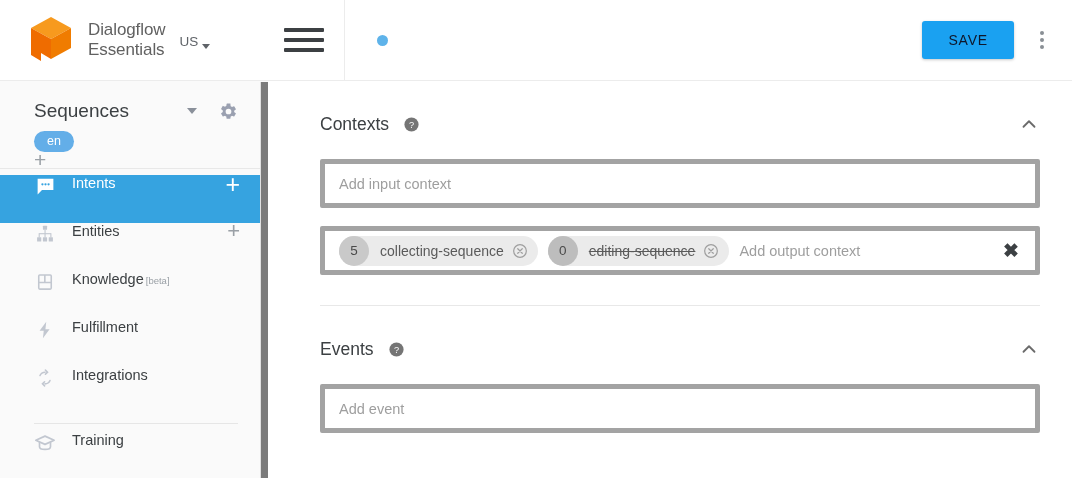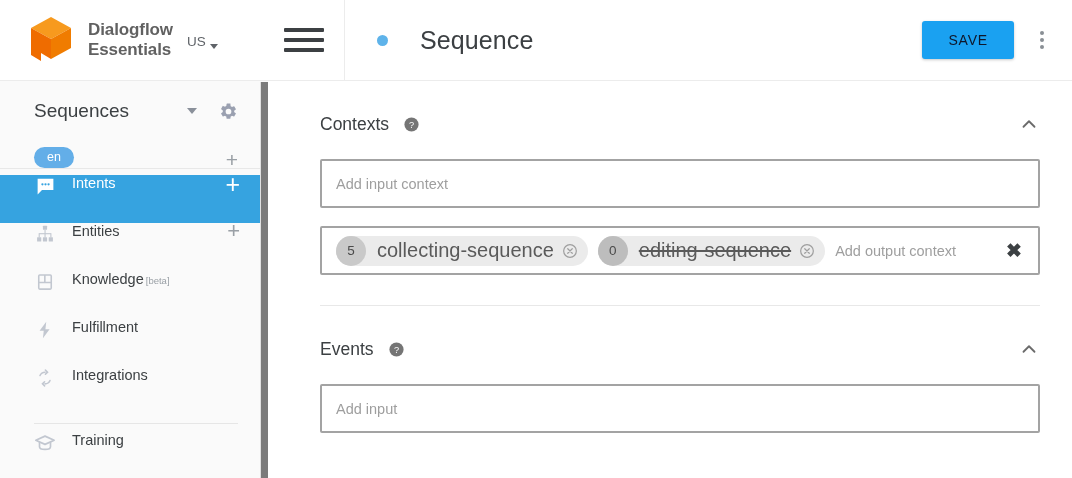--- a/index.html
+++ b/index.html
@@ -23,21 +23,21 @@
     background: #ffffff;
     display: flex; align-items: center;
     padding-left: 28px;
     border-bottom: 1px solid #ececec;
   }
   .logo-cube { width: 46px; height: 50px; position: relative; flex: 0 0 46px; }
   .logo-cube svg { display: block; }
   .brand-text {
     margin-left: 14px;
     font-size: 17px; line-height: 20px;
-    color: #616161; font-weight: 700;
+    color: #616161; font-weight: 400;
     letter-spacing: -0.1px;
   }
   .brand-region {
     margin-left: 14px; font-size: 13.5px; color: #5f6368;
     display: flex; align-items: flex-end; gap: 4px; padding-top: 2px;
   }
   .caret-down {
     width: 0; height: 0;
     border-left: 4px solid transparent;
     border-right: 4px solid transparent;
@@ -53,24 +53,25 @@
   .agent-caret {
     width: 0; height: 0;
     border-left: 5px solid transparent;
     border-right: 5px solid transparent;
     border-top: 6px solid #8a909a;
     margin-right: 22px;
   }
   .gear-icon { margin-right: 30px; width: 19px; height: 19px; display:block; }
 
   .lang-row {
-    height: 38px; display: flex; align-items: flex-end;
+    height: 38px; display: flex; align-items: flex-start;
     padding-left: 34px; padding-right: 30px;
     border-bottom: 1px solid #e8e8e8;
     margin-bottom: 0;
+    flex-direction: column;
   }
   .lang-chip {
     background: #63aee8; color: #ffffff;
     font-size: 12.5px; border-radius: 11px;
     padding: 3px 13px; line-height: 15px;
     flex: 0 0 auto;
   }
   .lang-spacer { flex: 1; }
   .plus-sign {
     color: #9aa0a6; font-size: 21px; line-height: 16px;
@@ -142,39 +143,39 @@
   .section { padding-top: 26px; }
   .section-head {
     display: flex; align-items: center; height: 34px;
   }
   .section-title { font-size: 17.5px; color: #3c4043; }
   .help-icon { margin-left: 14px; width: 17px; height: 17px; display:block; }
   .section-head-spacer { flex: 1; }
   .chevron-up { width: 22px; height: 22px; display: block; }
 
   .field-box {
-    border: 2px solid #a3a3a3; border-radius: 2px;
+    border: 5px solid #a3a3a3; border-radius: 2px;
     min-height: 49px; display: flex; align-items: center;
     padding: 4px 14px; margin-top: 18px; background: #fff;
   }
   .placeholder { color: #9e9e9e; font-size: 14.5px; }
 
   .chip {
     display: inline-flex; align-items: center;
     background: #ebebeb; border-radius: 15px;
     height: 30px; margin-right: 10px; flex: 0 0 auto;
   }
   .chip-count {
     width: 30px; height: 30px; border-radius: 50%;
     background: #c9c9c9; color: #4a4a4a;
     font-size: 13.5px; display: flex; align-items: center; justify-content: center;
     flex: 0 0 30px;
   }
   .chip-count.zero { background: #bdbdbd; }
-  .chip-label { font-size: 20px; color: #5a5a5a; padding: 0 8px 0 11px; white-space: nowrap; }
+  .chip-label { font-size: 14px; color: #5a5a5a; padding: 0 8px 0 11px; white-space: nowrap; }
   .chip-label.struck { text-decoration: line-through; }
   .chip-x { width: 16px; height: 16px; margin-right: 10px; flex: 0 0 16px; display:block; }
   .chip.plain .chip-label { padding-left: 14px; }
   .row-spacer { flex: 1; }
   .clear-all {
     color: #3c4043; font-size: 19px; font-weight: 700;
     line-height: 16px; cursor: pointer; padding: 0 2px;
   }
   .section-divider { height: 1px; background: #e8e8e8; margin-top: 30px; }
 </style>
@@ -307,21 +308,20 @@
   <section class="main">
 
     <header class="topbar">
       <div class="hamburger">
         <span></span>
         <span></span>
         <span></span>
       </div>
       <div class="topbar-sep"></div>
       <span class="title-dot"></span>
-      <h1 class="page-title">Sequence</h1>
       <span class="topbar-spacer"></span>
       <button class="save-btn">SAVE</button>
       <div class="kebab">
         <i></i>
         <i></i>
         <i></i>
       </div>
     </header>
 
     <div class="content">
@@ -389,19 +389,19 @@
           </span>
           <span class="section-head-spacer"></span>
           <span>
             <svg class="chevron-up" viewBox="0 0 24 24" fill="none" stroke="#6b6b6b" stroke-width="2" stroke-linecap="round" stroke-linejoin="round">
               <path d="M6 15l6-6 6 6"></path>
             </svg>
           </span>
         </div>
 
         <div class="field-box">
-          <span class="placeholder">Add input</span>
+          <span class="placeholder">Add event</span>
         </div>
       </div>
 
     </div>
   </section>
 </div>
 
 </body></html>

